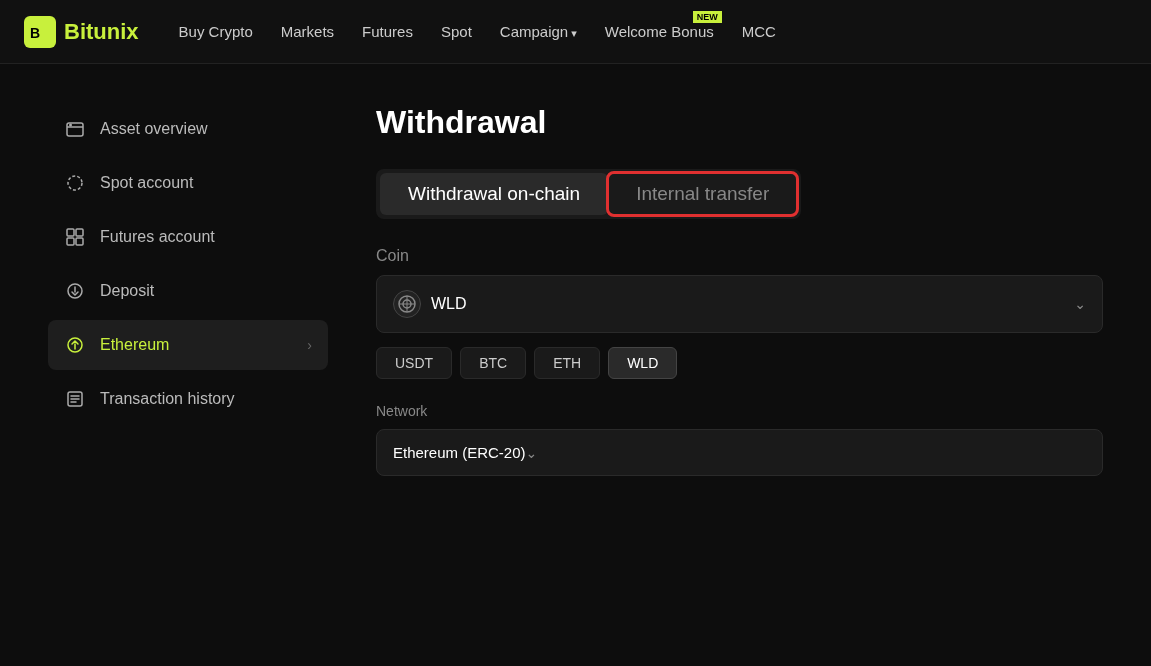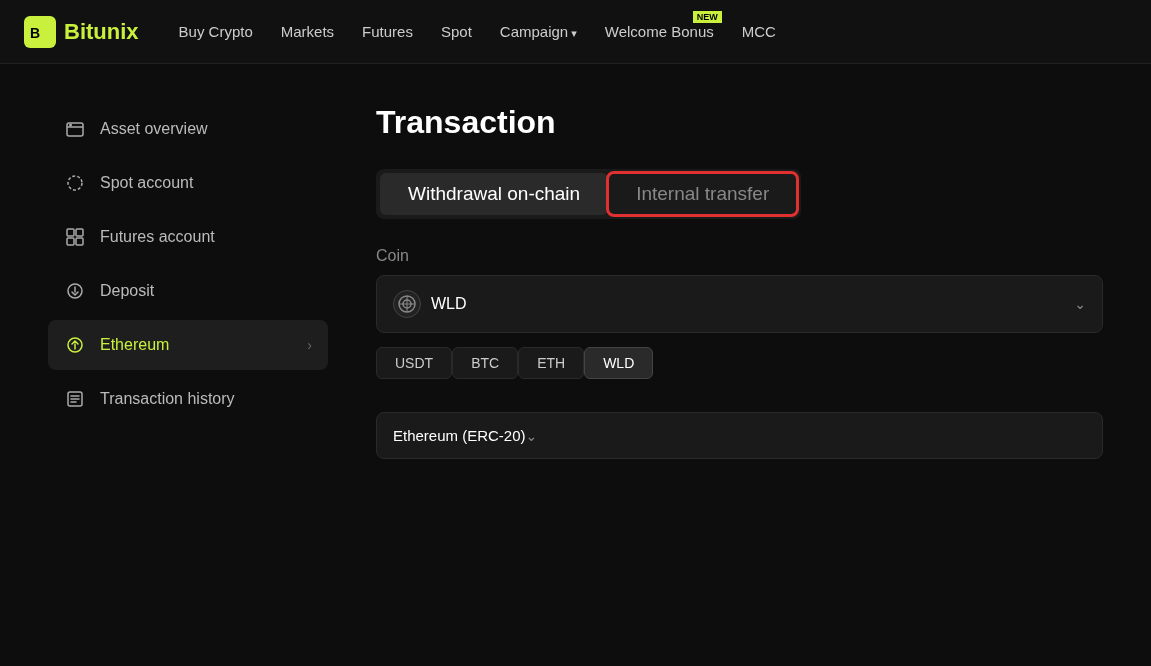--- a/index.html
+++ b/index.html
@@ -197,21 +197,22 @@
       border: 1.5px solid #444;
     }
     .dropdown-arrow {
       color: #888;
       font-size: 14px;
     }
 
     
     .quick-coins {
       display: flex;
-      margin-bottom: 33px;
+      gap: 8px;
+      margin-bottom: 24px;
     }
     .coin-chip {
       background: #1a1a1a;
       border: 1px solid #2a2a2a;
       border-radius: 6px;
       padding: 7px 18px;
       font-size: 14px;
       color: #ccc;
       cursor: pointer;
     }
@@ -331,21 +332,21 @@
           <rect x="3" y="3" width="14" height="14" rx="2"></rect>
           <path d="M6 7h8M6 10h8M6 13h5" stroke-linecap="round"></path>
         </svg>
       </span>
       <span>Transaction history</span>
     </div>
 
   </aside>
 
   <div class="content">
-    <h1 class="page-title">Transaction</h1>
+    <h1 class="page-title">Withdrawal</h1>
 
     <div class="tab-row">
       <button class="tab-btn active">Withdrawal on-chain</button>
       <button class="tab-btn highlighted">Internal transfer</button>
     </div>
 
     <p class="section-label">Coin</p>
 
     <div class="dropdown">
       <div class="dropdown-left">
@@ -361,19 +362,20 @@
       <span class="dropdown-arrow">⌄</span>
     </div>
 
     <div class="quick-coins">
       <button class="coin-chip">USDT</button>
       <button class="coin-chip">BTC</button>
       <button class="coin-chip">ETH</button>
       <button class="coin-chip selected">WLD</button>
     </div>
 
+    <p class="network-label">Network</p>
     <div class="network-dropdown">
       <span class="network-text">Ethereum (ERC-20)</span>
       <span class="dropdown-arrow">⌄</span>
     </div>
 
   </div>
 </div>
 
 </body></html>

